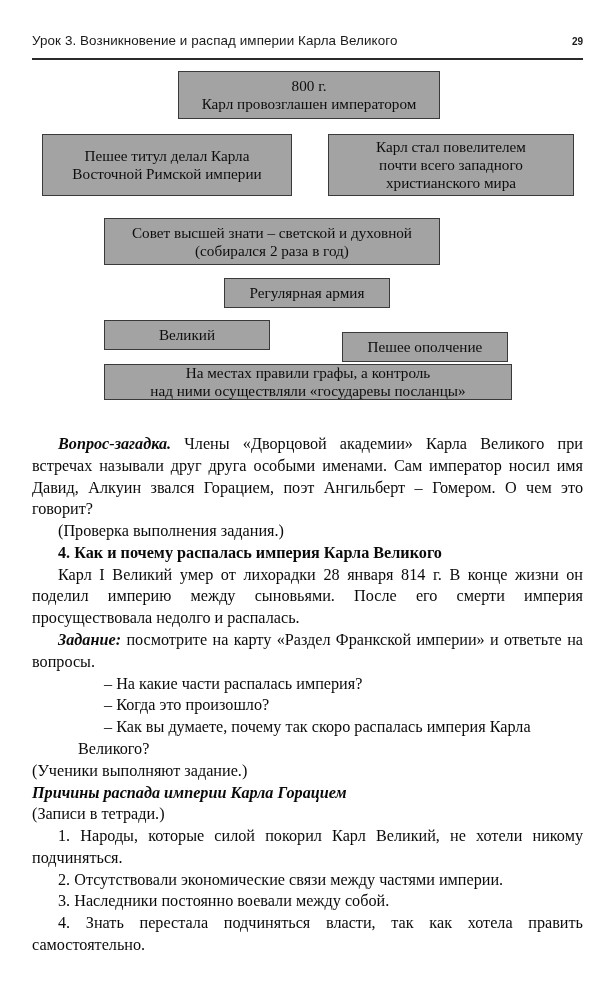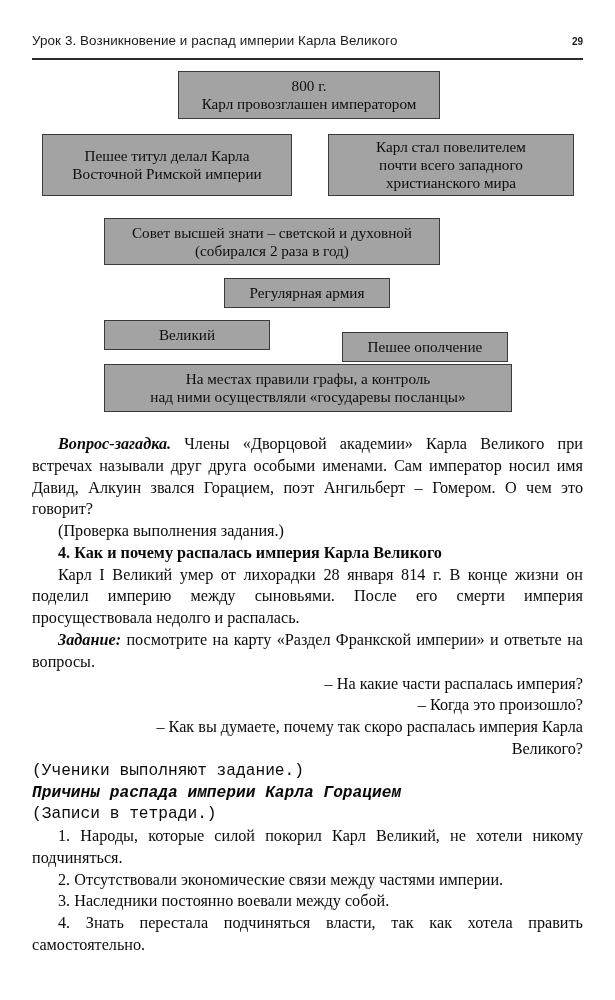--- a/index.html
+++ b/index.html
@@ -73,47 +73,47 @@
   }
   .dbox span { display: block; }
 
   #box-proclamation { left: 178px; top: 71px;  width: 262px; height: 48px; }
   #box-equal-title  { left: 42px;  top: 134px; width: 250px; height: 62px; }
   #box-ruler-west   { left: 328px; top: 134px; width: 246px; height: 62px; }
   #box-council      { left: 104px; top: 218px; width: 336px; height: 47px; }
   #box-army         { left: 224px; top: 278px; width: 166px; height: 30px; }
   #box-cavalry      { left: 104px; top: 320px; width: 166px; height: 30px; }
   #box-militia      { left: 342px; top: 320px; width: 166px; height: 30px; margin-top: 12px; }
-  #box-counts       { left: 104px; top: 364px; width: 408px; height: 48px; }
+  #box-counts       { left: 104px; top: 364px; width: 408px; height: 36px; }
 
   
   .body-text {
     position: absolute;
     left: 32px;
     top: 434px;
     width: 551px;
     font-size: 16.2px;
     line-height: 1.345;
     text-align: justify;
     color: #0a0a0a;
   }
   .body-text p {
     margin: 0;
     text-indent: 26px;
   }
-  .body-text p.noindent { text-indent: 0; font-family: Liberation Mono, monospace; }
+  .body-text p.noindent { text-indent: 0; }
   .bi { font-weight: bold; font-style: italic; }
   .b  { font-weight: bold; }
 
   .qlist { margin: 0; padding: 0; }
   .qitem {
     margin: 0;
     padding-left: 46px;
     text-indent: -22px;
-    text-align: right;
+    text-align: left;
   }
 </style>
 </head>
 <body>
 
 <div class="page">
 
   <div class="header">
     <div class="header-title">Урок 3. Возникновение и распад империи Карла Великого</div>
     <div class="header-pageno">29</div>

